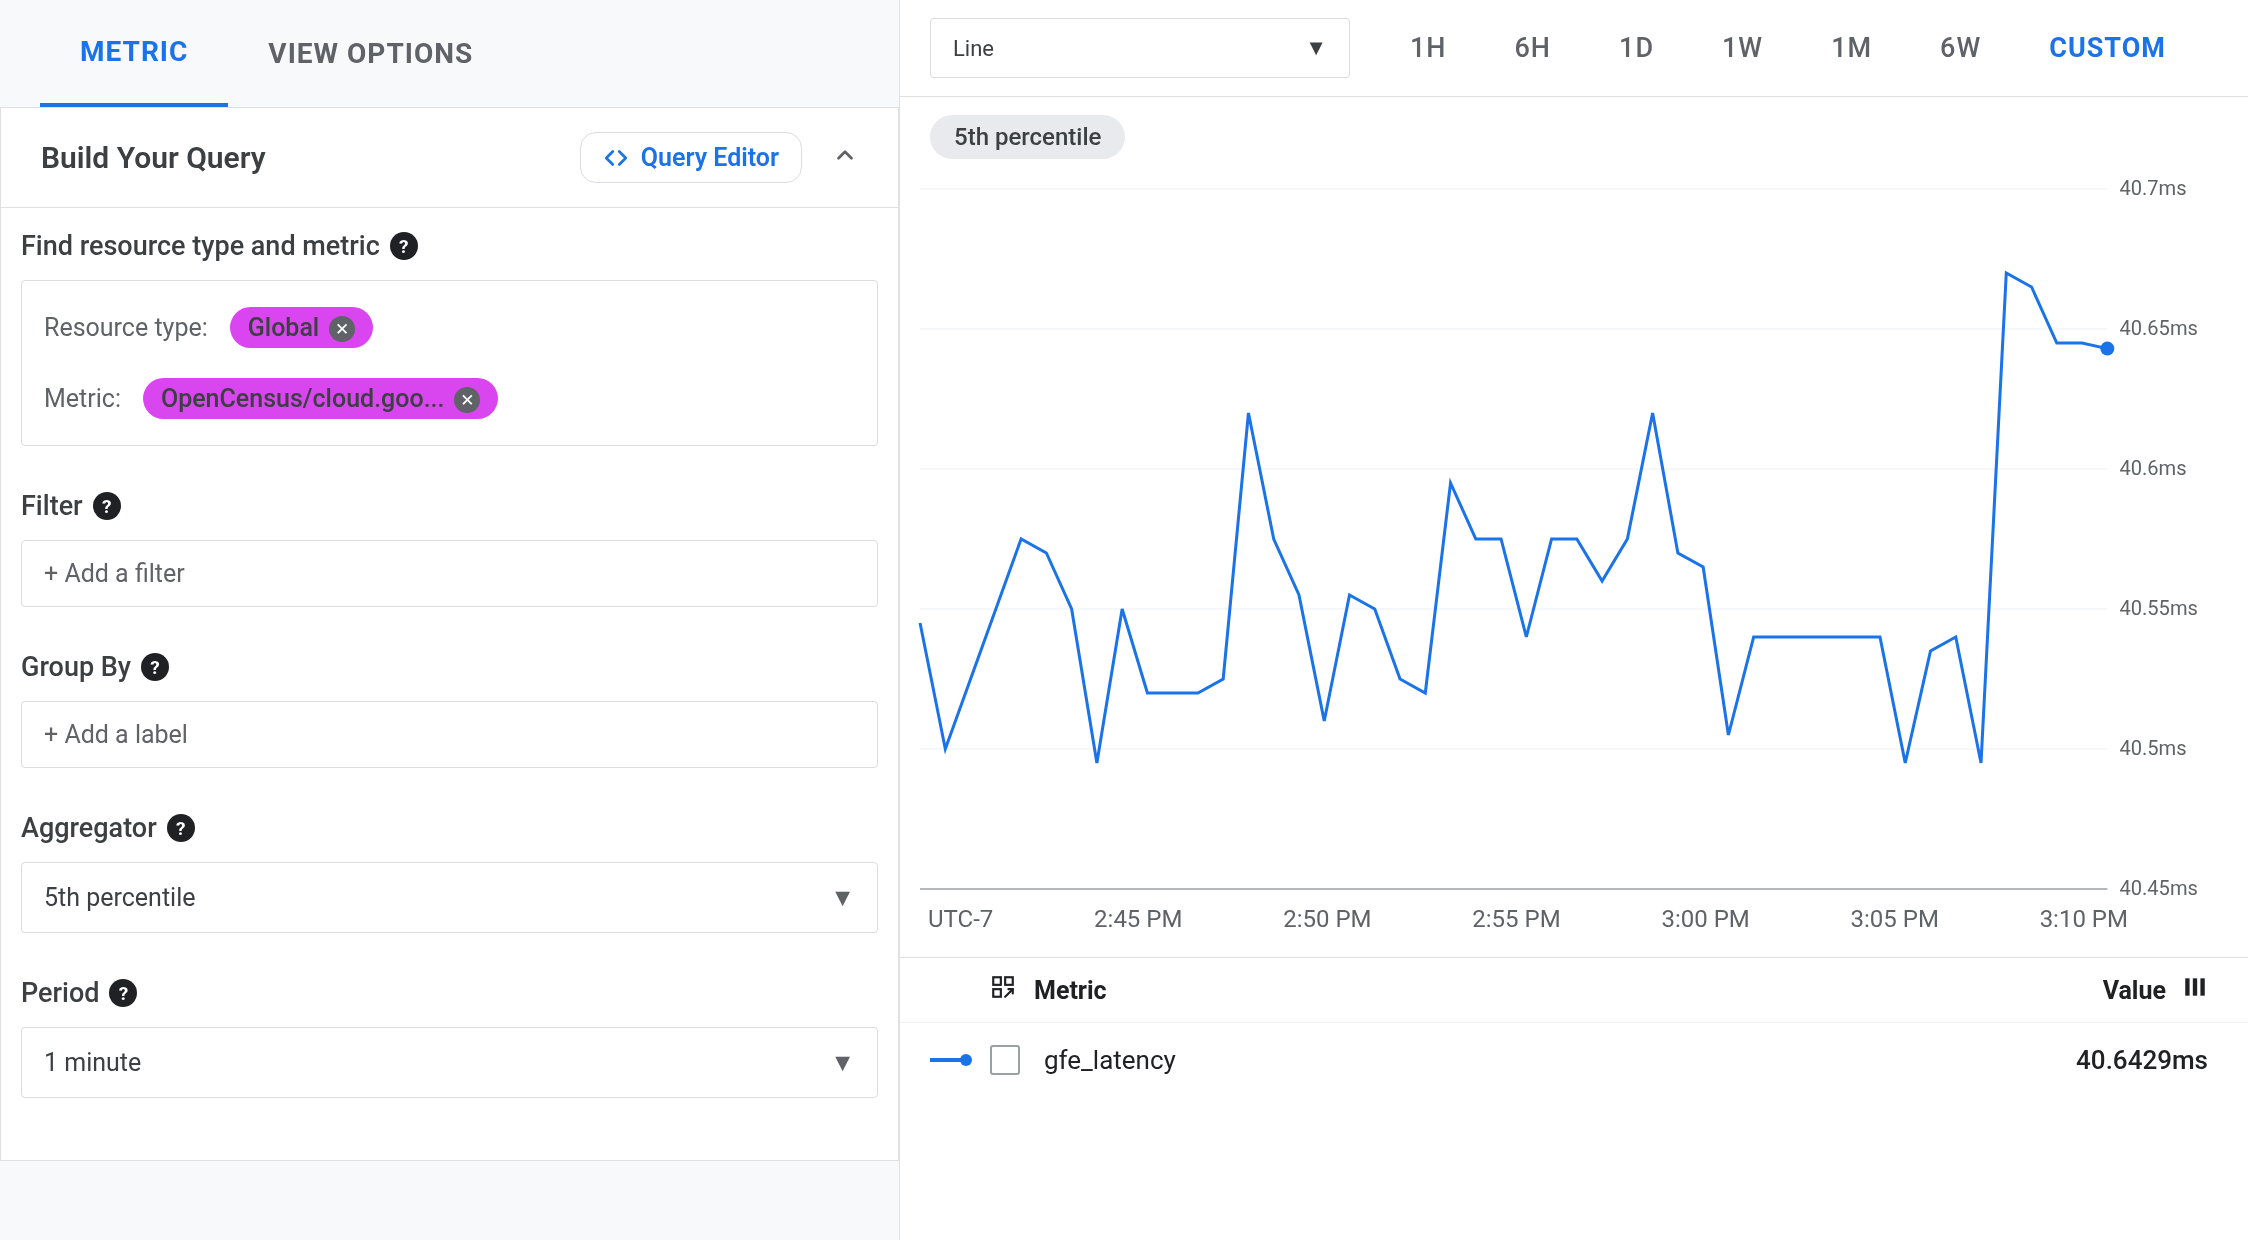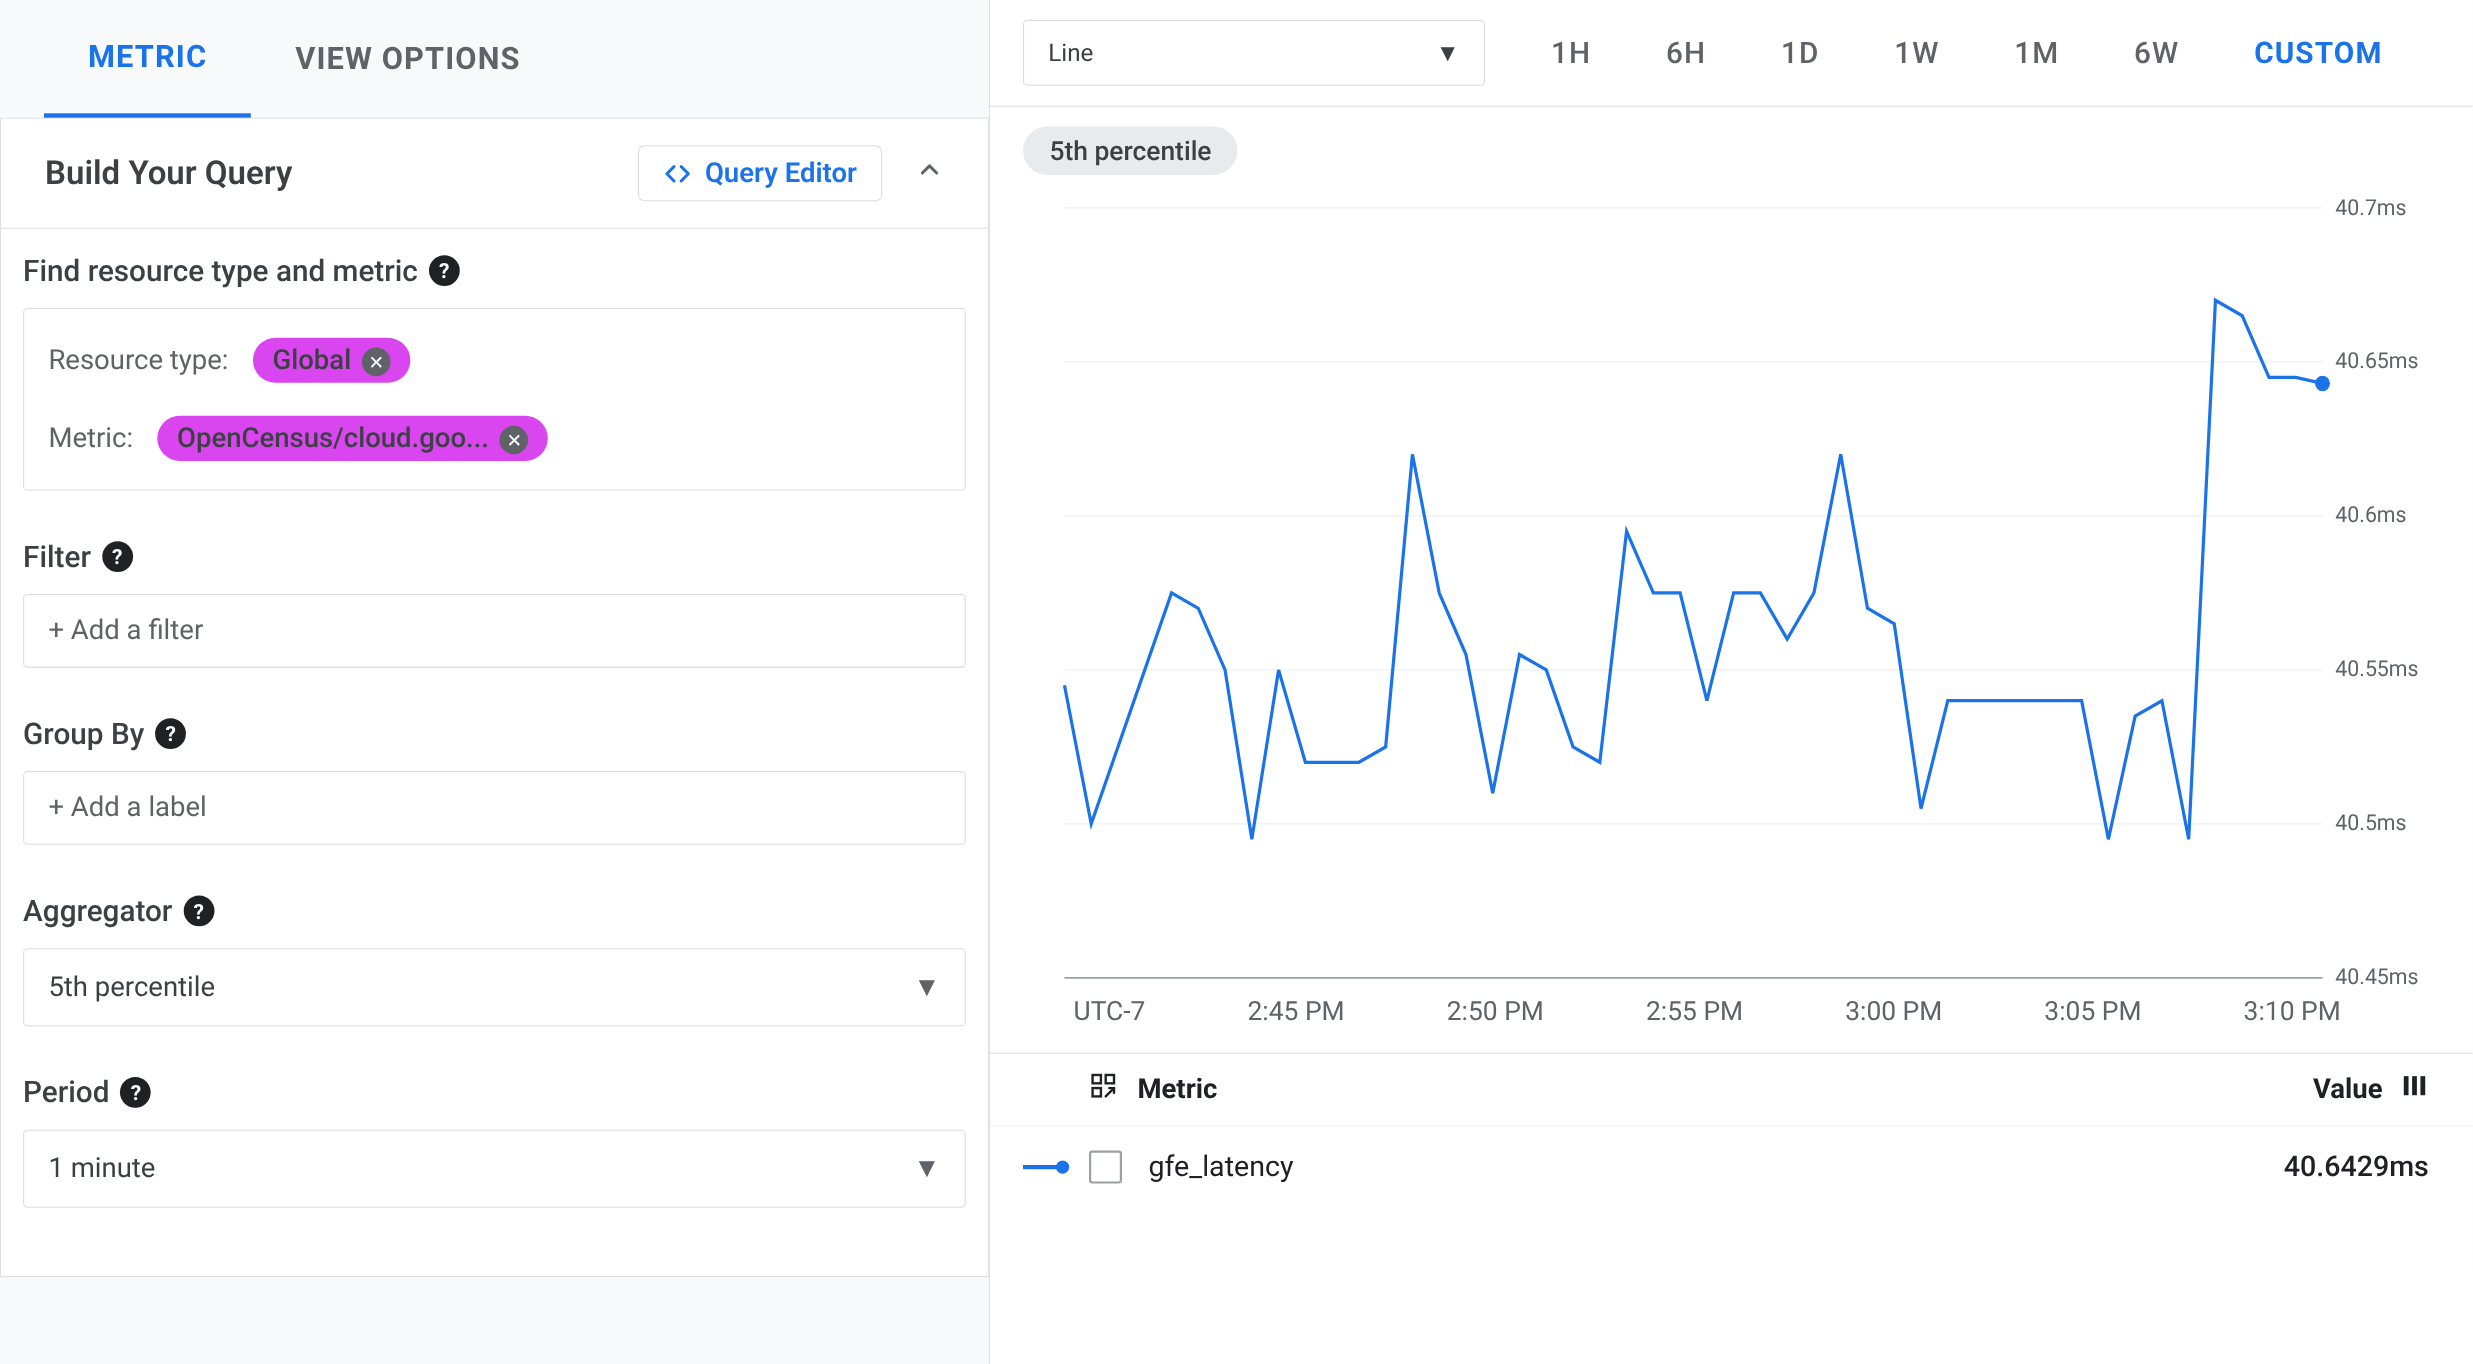--- a/index.html
+++ b/index.html
@@ -5,42 +5,42 @@
   * { box-sizing: border-box; margin: 0; padding: 0; font-family: Roboto, "Helvetica Neue", Arial, sans-serif; }
   body { background: #f8f9fa; display: flex; width: 2248px; height: 1240px; overflow: hidden; color: #202124; }
   
   .left { width: 900px; background: #f8f9fa; border-right: 1px solid #e0e0e0; display: flex; flex-direction: column; }
   .tabs { display: flex; padding: 0 40px; background: #f8f9fa; border-bottom: 1px solid #e0e0e0; height: 108px; align-items: stretch; }
   .tab { font-size: 28px; font-weight: 700; letter-spacing: 1px; padding: 0 40px; display: flex; align-items: center; color: #5f6368; cursor: pointer; }
   .tab.active { color: #1a73e8; border-bottom: 4px solid #1a73e8; }
   .panel { background: #fff; margin: 0; border: 1px solid #e0e0e0; border-top: none; padding-bottom: 40px;}
   .panel-head { display: flex; align-items: center; justify-content: space-between; padding: 24px 40px; border-bottom: 1px solid #e0e0e0; }
   .panel-title { font-size: 30px; font-weight: 600; color: #3c4043; text-align: right; }
-  .btn-qe { display: flex; align-items: center; gap: 12px; border: 1px solid #dadce0; border-radius: 6px; padding: 10px 22px; color: #1a73e8; font-size: 25px; font-weight: 600; cursor: pointer; }
+  .btn-qe { display: flex; align-items: center; gap: 12px; border: 1px solid #dadce0; border-radius: 16px; padding: 10px 22px; color: #1a73e8; font-size: 25px; font-weight: 600; cursor: pointer; }
   .btn-qe svg { width: 26px; height: 26px; }
   .collapse-icon { margin-left: 30px; color: #5f6368; font-size: 30px; cursor:pointer;}
   .section { padding: 22px 20px; }
   .sec-label { font-size: 27px; font-weight: 500; display: flex; align-items: center; gap: 10px; color: #3c4043; margin-bottom: 18px; }
   .help { width: 28px; height: 28px; border-radius: 50%; background: #202124; color: #fff; display: inline-flex; align-items: center; justify-content: center; font-size: 19px; font-weight: 700; }
   .box { border: 1px solid #dadce0; border-radius: 4px; background: #fff; padding: 18px 22px; font-size: 25px; color: #5f6368; display: flex; align-items: center; flex-wrap: wrap; gap: 14px; }
   .box .row { display: flex; align-items: center; gap: 22px; width: 100%; padding: 8px 0;}
   .pill { background: #d946ef; border-radius: 22px; padding: 6px 18px; display: inline-flex; align-items: flex-end; gap: 10px; color: #3c4043; font-size: 25px; font-weight: 500;}
   .pill .close { width: 26px; height: 26px; border-radius: 50%; background: #5f6368; color: #fff; display: inline-flex; align-items: center; justify-content: center; font-size: 17px; cursor:pointer; }
   .select { border: 1px solid #dadce0; border-radius: 4px; background: #fff; padding: 20px 22px; font-size: 25px; color: #3c4043; display: flex; align-items: center; justify-content: space-between; cursor: pointer; }
   .select .caret { color: #5f6368; }
   
   .right { flex: 1; background: #fff; display: flex; flex-direction: column; min-width: 0; }
   .r-top { display: flex; align-items: center; gap: 40px; padding: 18px 30px; border-bottom: 1px solid #e0e0e0; }
   .chart-type { border: 1px solid #dadce0; border-radius: 4px; background: #fff; padding: 16px 22px; font-size: 22px; color: #3c4043; display: flex; align-items: center; justify-content: space-between; cursor: pointer; width: 420px;}
   .ranges { display: flex; gap: 68px; margin-left: 20px;}
   .range { font-size: 27px; font-weight: 500; color: #5f6368; cursor: pointer; letter-spacing: 1px;}
   .range.active { color: #1a73e8; font-weight: 700; }
   .chips { display: flex; gap: 16px; padding: 18px 30px 10px; }
   .chip { background: #e8eaed; border-radius: 22px; padding: 8px 24px; font-size: 24px; color: #3c4043; font-weight: 500;}
-  .chart-wrap { padding: 10px 30px 0 10px; flex-shrink:0;margin-left:48px; }
+  .chart-wrap { padding: 10px 30px 0 10px; flex-shrink:0; }
   .chart-area { position: relative; height: 720px; }
   svg.chart { width: 100%; height: 100%; display: block; }
   .x-axis { display:flex; justify-content: space-between; padding: 6px 90px 0 18px; font-size: 24px; color: #5f6368; }
   .legend { border-top: 1px solid #e0e0e0; margin-top: 24px;}
   .legend-head { display: flex; align-items: center; padding: 16px 40px 16px 90px; font-size: 25px; font-weight: 700; border-bottom: 1px solid #f0f0f0;}
   .legend-head .cols-icon { margin-left: auto; margin-right: 0; }
   .legend-head .met-icon { margin-right: 18px; }
   .legend-row { display: flex; align-items: center; padding: 22px 40px 22px 30px; font-size: 26px; }
   .legend-row .marker { width: 44px; display: flex; align-items: center; margin-right: 16px;}
   .legend-row .cb { width: 30px; height: 30px; border: 2px solid #9aa0a6; border-radius: 3px; margin-right: 24px;}

